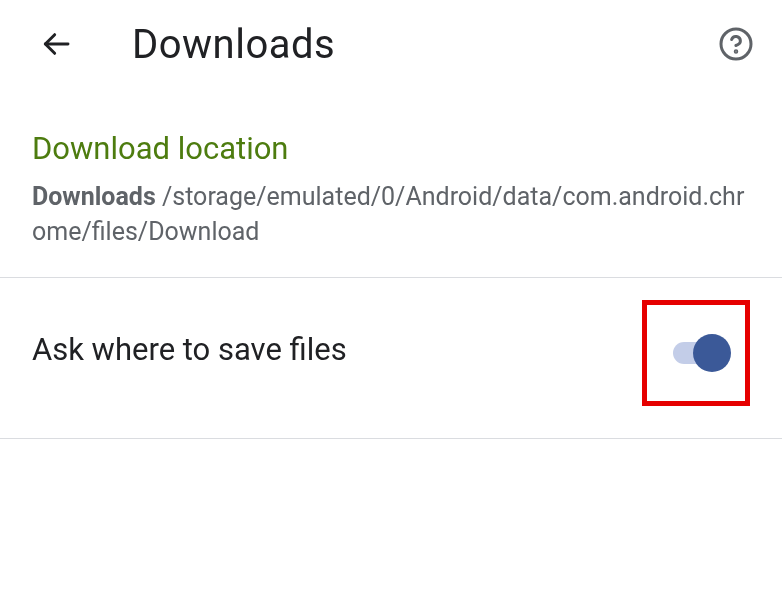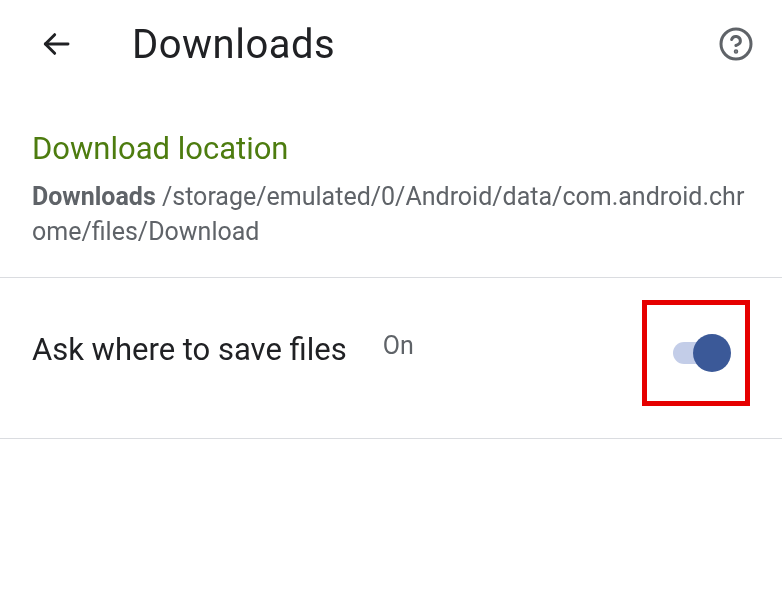--- a/index.html
+++ b/index.html
@@ -79,21 +79,21 @@
       width: 100%;
     }
     .section-ask {
       padding: 22px 32px 32px 32px;
       display: flex;
       align-items: center;
       justify-content: space-between;
     }
     .ask-text {
       display: flex;
-      flex-direction: row;
+      flex-direction: column;
       gap: 36px;
     }
     .ask-label {
       font-size: 31px;
       font-weight: 400;
       color: #202124;
       margin-bottom: 8px;
     }
     .ask-status {
       font-size: 25px;
@@ -155,21 +155,20 @@
   <div class="location-path">
     <span class="bold">Downloads</span><span> /storage/emulated/0/Android/data/com.android.chrome/files/Download</span>
   </div>
 </div>
 
 <div class="divider"></div>
 
 <div class="section-ask">
   <div class="ask-text">
     <div class="ask-label">Ask where to save files</div>
-    <div class="ask-status">On</div>
   </div>
   <div class="toggle-highlight">
     <div class="toggle">
       <div class="toggle-track"></div>
       <div class="toggle-thumb"></div>
     </div>
   </div>
 </div>
 
 <div class="divider"></div>

